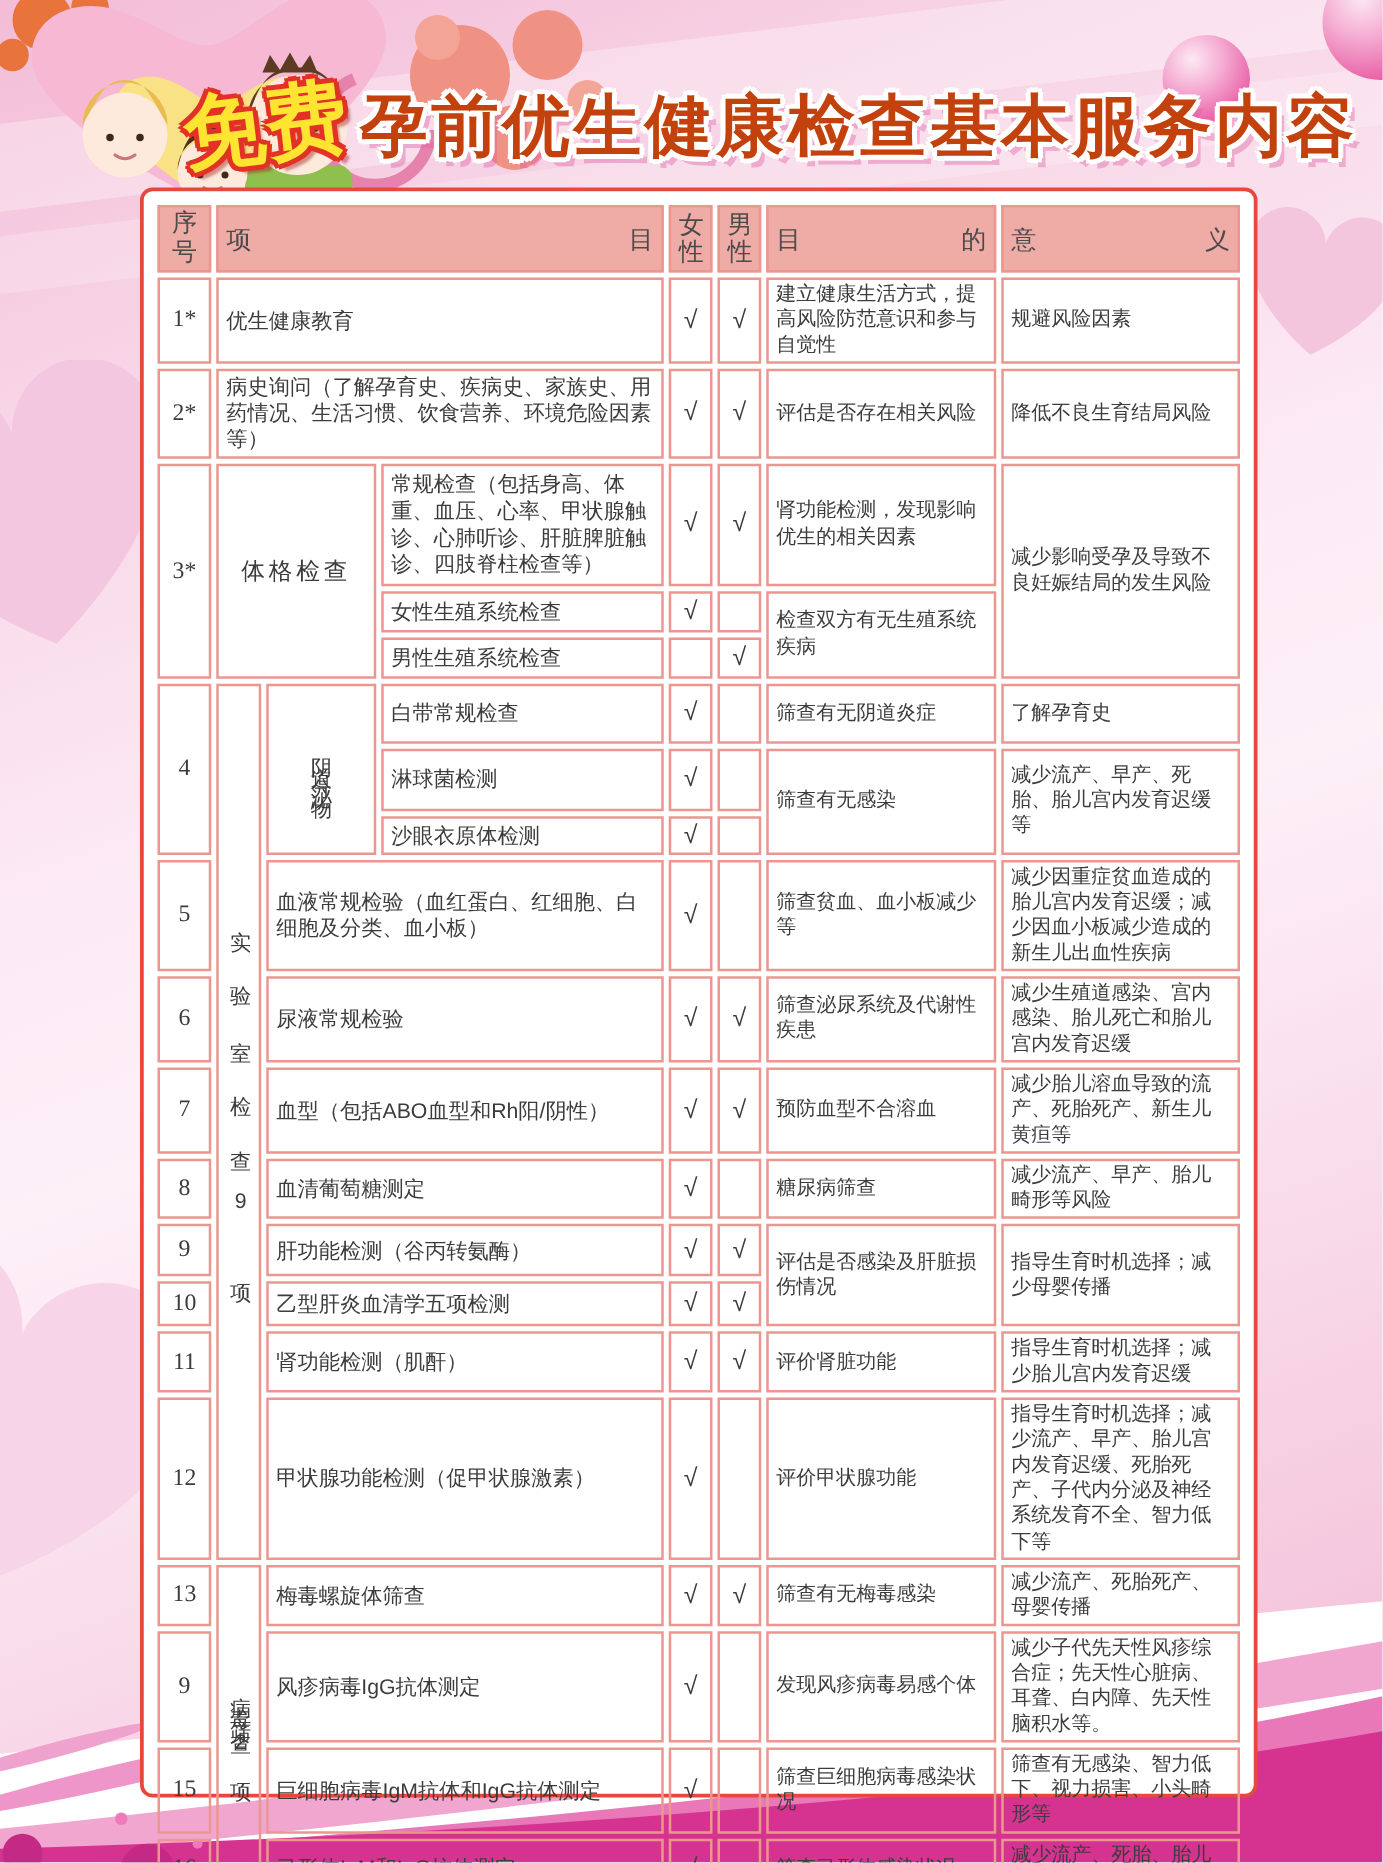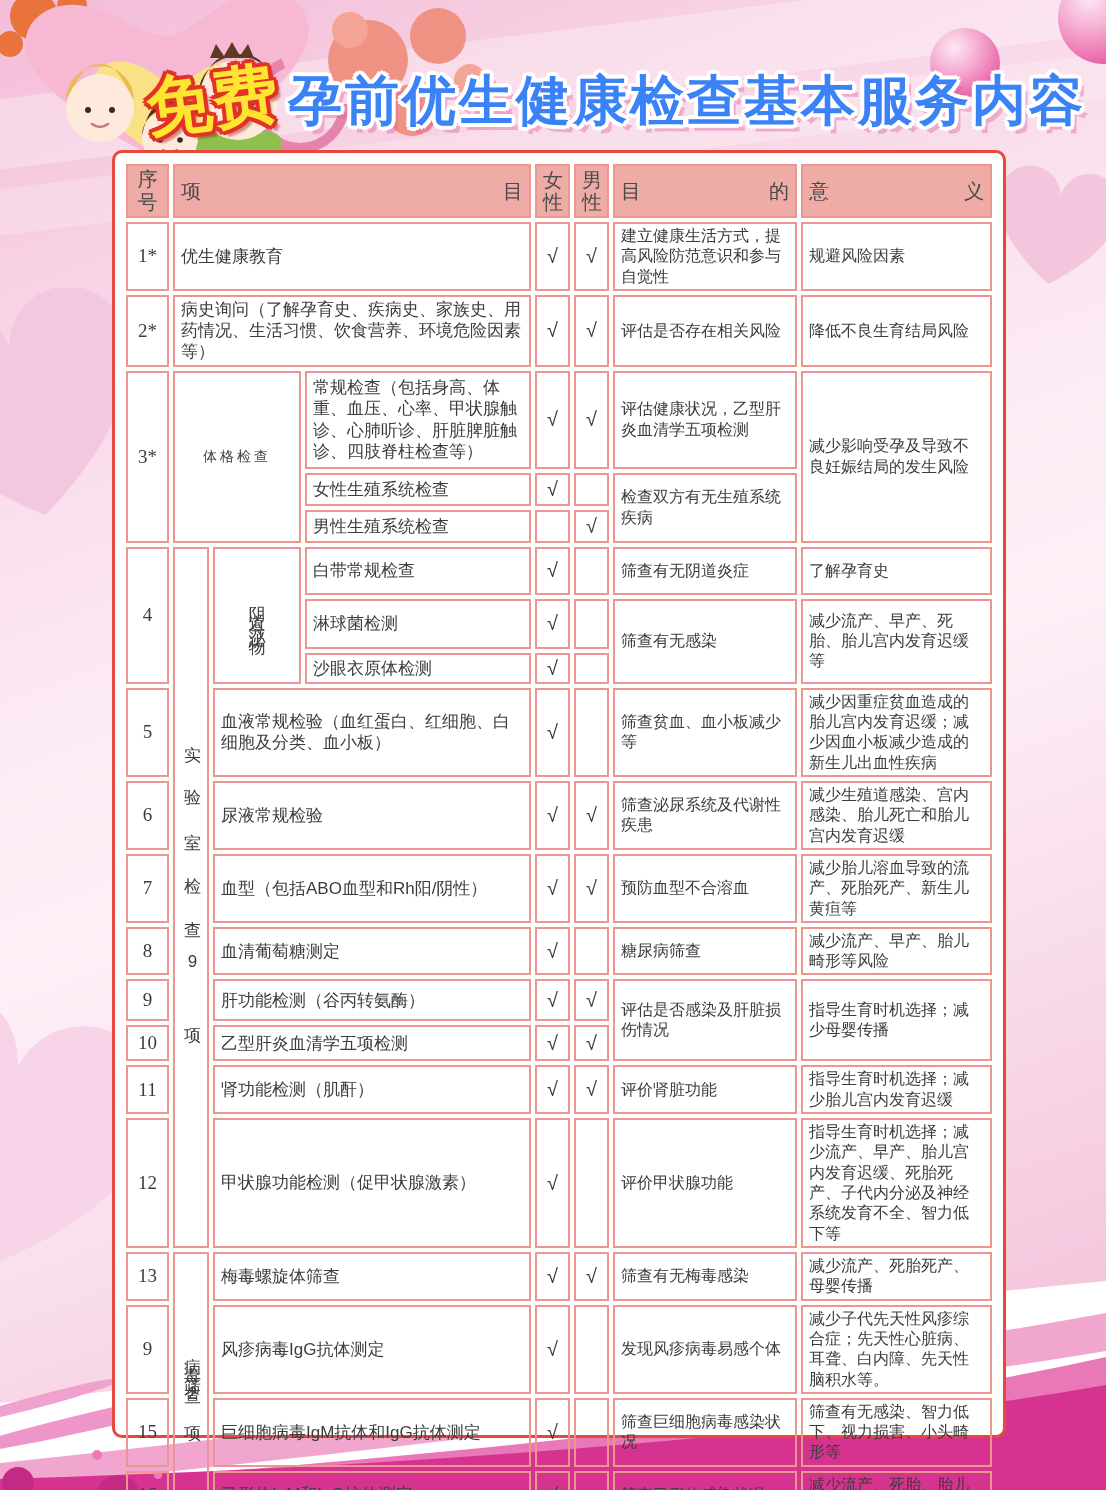--- a/index.html
+++ b/index.html
@@ -18,41 +18,41 @@
   .soft-heart{position:absolute;z-index:1;}
   .ball{position:absolute;border-radius:50%;z-index:2;
     background:radial-gradient(circle at 34% 28%, #fde9f3 0%, #f5aed3 35%, #e962a7 75%, #df3d95 100%);}
   .title{position:absolute;top:56px;left:146px;display:flex;align-items:center;z-index:6;white-space:nowrap;}
   .title .free{
     font-size:66px;font-weight:900;color:#ffe432;transform:rotate(-7deg);margin-right:10px;
     text-shadow:-4px 0 #e23226,4px 0 #e23226,0 -4px #e23226,0 4px #e23226,
       -3px -3px #e23226,3px -3px #e23226,-3px 3px #e23226,3px 3px #e23226,
       5px 6px 2px rgba(160,30,30,.45);}
   .title .main{
-    font-size:54px;font-weight:900;color:#3b82f6;letter-spacing:3px;
+    font-size:54px;font-weight:900;color:#c2410c;letter-spacing:3px;
     text-shadow:-4px 0 #fff,4px 0 #fff,0 -4px #fff,0 4px #fff,
       -3px -3px #fff,3px -3px #fff,-3px 3px #fff,3px 3px #fff,
       6px 7px 0 rgba(223,93,163,.40);}
   .family{position:absolute;top:0;left:0;z-index:2;}
   .right-heart{position:absolute;top:150px;left:996px;z-index:1;}
   .bottom-swoosh{position:absolute;left:0;bottom:0;z-index:4;}
   
   .panel{position:absolute;left:112px;top:150px;width:894px;height:1288px;z-index:5;
     box-sizing:border-box;background:#fff;border:3px solid #e8473c;border-radius:10px;padding:7px;}
   table.svc{table-layout:fixed;border-collapse:separate;border-spacing:4px;width:874px;height:1270px;}
   table.svc th,table.svc td{box-sizing:border-box;border:2px solid #eb9790;color:#3c3c3c;
     padding:2px 6px;vertical-align:middle;overflow:hidden;}
   table.svc th{background:#efaba5;color:#4b4b4b;font-weight:normal;font-size:20px;}
   .h-no{word-break:break-all;line-height:1.15;font-size:19px;padding:2px 8px;}
   .h-sex{word-break:break-all;line-height:1.1;font-size:18px;padding:2px 6px;}
   .h-item{text-align:justify;text-align-last:justify;padding:0 100px;}
   .h-purpose{text-align:justify;text-align-last:justify;padding:0 44px;margin-top:38px;}
   .h-meaning{text-align:justify;text-align-last:justify;padding:0 48px;margin-left:46px;}
   .c-no{font-family:"Liberation Serif","DejaVu Serif",serif;font-size:19px;text-align:center;}
-  .c-grp{text-align:center;font-size:14px;letter-spacing:3px;padding:2px 0;}
+  .c-grp{text-align:center;font-size:19px;letter-spacing:3px;padding:2px 0;}
   .c-grpv,.c-subv{text-align:center;padding:0;}
   .cv{display:inline-block;writing-mode:vertical-lr;text-orientation:upright;font-size:17px;}
   .cv.ls-a{letter-spacing:44px;}
   .cv.ls-b{letter-spacing:10px;}
   .cv.ls-c{letter-spacing:8px;}
   .c-item{font-size:17px;line-height:1.25;text-align:left;padding:2px 9px;}
   .c-chk{text-align:center;font-size:20px;color:#4a4a4a;padding:0;}
   .c-purpose,.c-meaning{font-size:16px;line-height:1.27;text-align:left;padding:2px 7px;margin-top:46px;}
 </style>
 </head>
@@ -169,21 +169,21 @@
           <td class="c-chk">√</td>
           <td class="c-purpose">评估是否存在相关风险</td>
           <td class="c-meaning">降低不良生育结局风险</td>
         </tr>
         <tr style="height: 98px;">
           <td class="c-no" rowspan="3">3*</td>
           <td class="c-grp" colspan="2" rowspan="3">体格检查</td>
           <td class="c-item">常规检查（包括身高、体重、血压、心率、甲状腺触诊、心肺听诊、肝脏脾脏触诊、四肢脊柱检查等）</td>
           <td class="c-chk">√</td>
           <td class="c-chk">√</td>
-          <td class="c-purpose">评估健康状况，乙型肝炎血清学五项检测</td>
+          <td class="c-purpose">肾功能检测，发现影响优生的相关因素</td>
           <td class="c-meaning" rowspan="3">减少影响受孕及导致不良妊娠结局的发生风险</td>
         </tr>
         <tr style="height: 33px;">
           <td class="c-item">女性生殖系统检查</td>
           <td class="c-chk">√</td>
           <td class="c-chk"></td>
           <td class="c-purpose" rowspan="2">检查双方有无生殖系统疾病</td>
         </tr>
         <tr style="height: 33px;">
           <td class="c-item">男性生殖系统检查</td>

